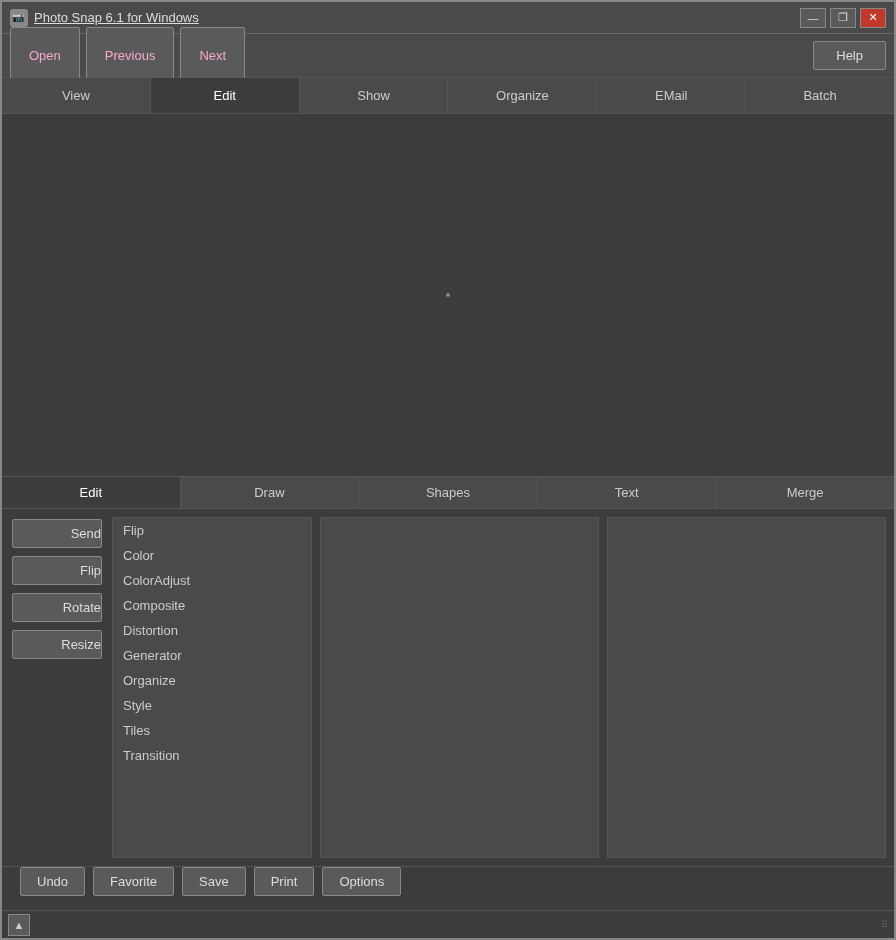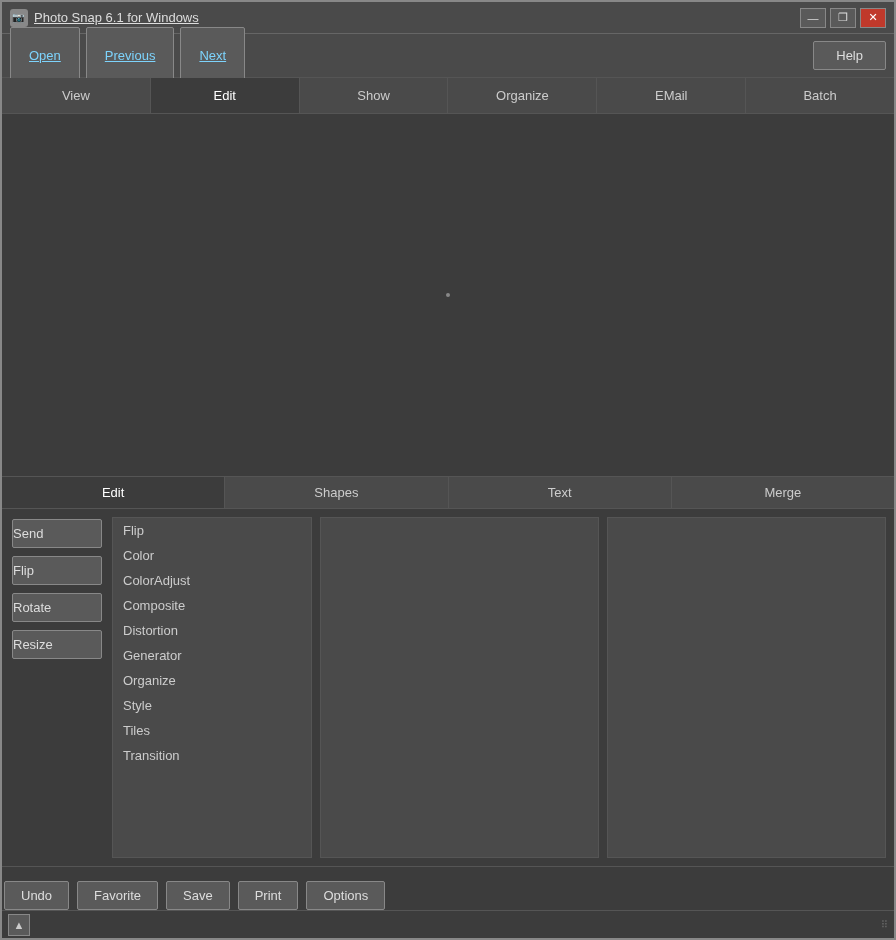--- a/index.html
+++ b/index.html
@@ -79,25 +79,24 @@
     }
     .toolbar-left {
       display: flex;
       gap: 6px;
       flex: 1;
     }
     .toolbar-btn {
       padding: 20px 18px;
       background: #5a5a5a;
       border: 1px solid #888;
-      color: #7dd3fc;
+      color: #f9a8d4;
       cursor: pointer;
       font-size: 13px;
       border-radius: 2px;
-      text-decoration: underline;
     }
     .help-btn {
       padding: 6px 22px;
       background: #5a5a5a;
       border: 1px solid #888;
       color: #ddd;
       cursor: pointer;
       font-size: 13px;
       border-radius: 2px;
     }
@@ -190,21 +189,21 @@
       flex-shrink: 0;
     }
     .side-btn {
       padding: 6px 0;
       background: #5a5a5a;
       border: 1px solid #888;
       color: #ddd;
       cursor: pointer;
       font-size: 13px;
       border-radius: 2px;
-      text-align: left;
+      text-align: right;
     }
     
     .filter-list {
       width: 200px;
       background: #4a4a4a;
       border: 1px solid #555;
       margin: 8px 0;
       overflow-y: auto;
       flex-shrink: 0;
     }
@@ -227,22 +226,22 @@
       background: #4a4a4a;
       border: 1px solid #555;
       margin: 8px;
     }
     
     .bottom-bar {
       height: 44px;
       background: #3c3c3c;
       border-top: 1px solid #555;
       display: flex;
-      align-items: flex-end;
-      padding: 0 2px;
+      align-items: flex-start;
+      padding: 0 18px;
       gap: 8px;
       flex-shrink: 0;
     }
     .bottom-btn {
       padding: 6px 16px;
       background: #5a5a5a;
       border: 1px solid #888;
       color: #ddd;
       cursor: pointer;
       font-size: 13px;
@@ -325,20 +324,23 @@
     <div class="scroll-dot"></div>
   </div>
 
   <div class="edit-panel">
 
     <div class="sub-tab-bar">
       <div class="sub-tab active">
         <span>Edit</span>
       </div>
       <div class="sub-tab">
+        <span>Draw</span>
+      </div>
+      <div class="sub-tab">
         <span>Shapes</span>
       </div>
       <div class="sub-tab">
         <span>Text</span>
       </div>
       <div class="sub-tab">
         <span>Merge</span>
       </div>
     </div>
 

